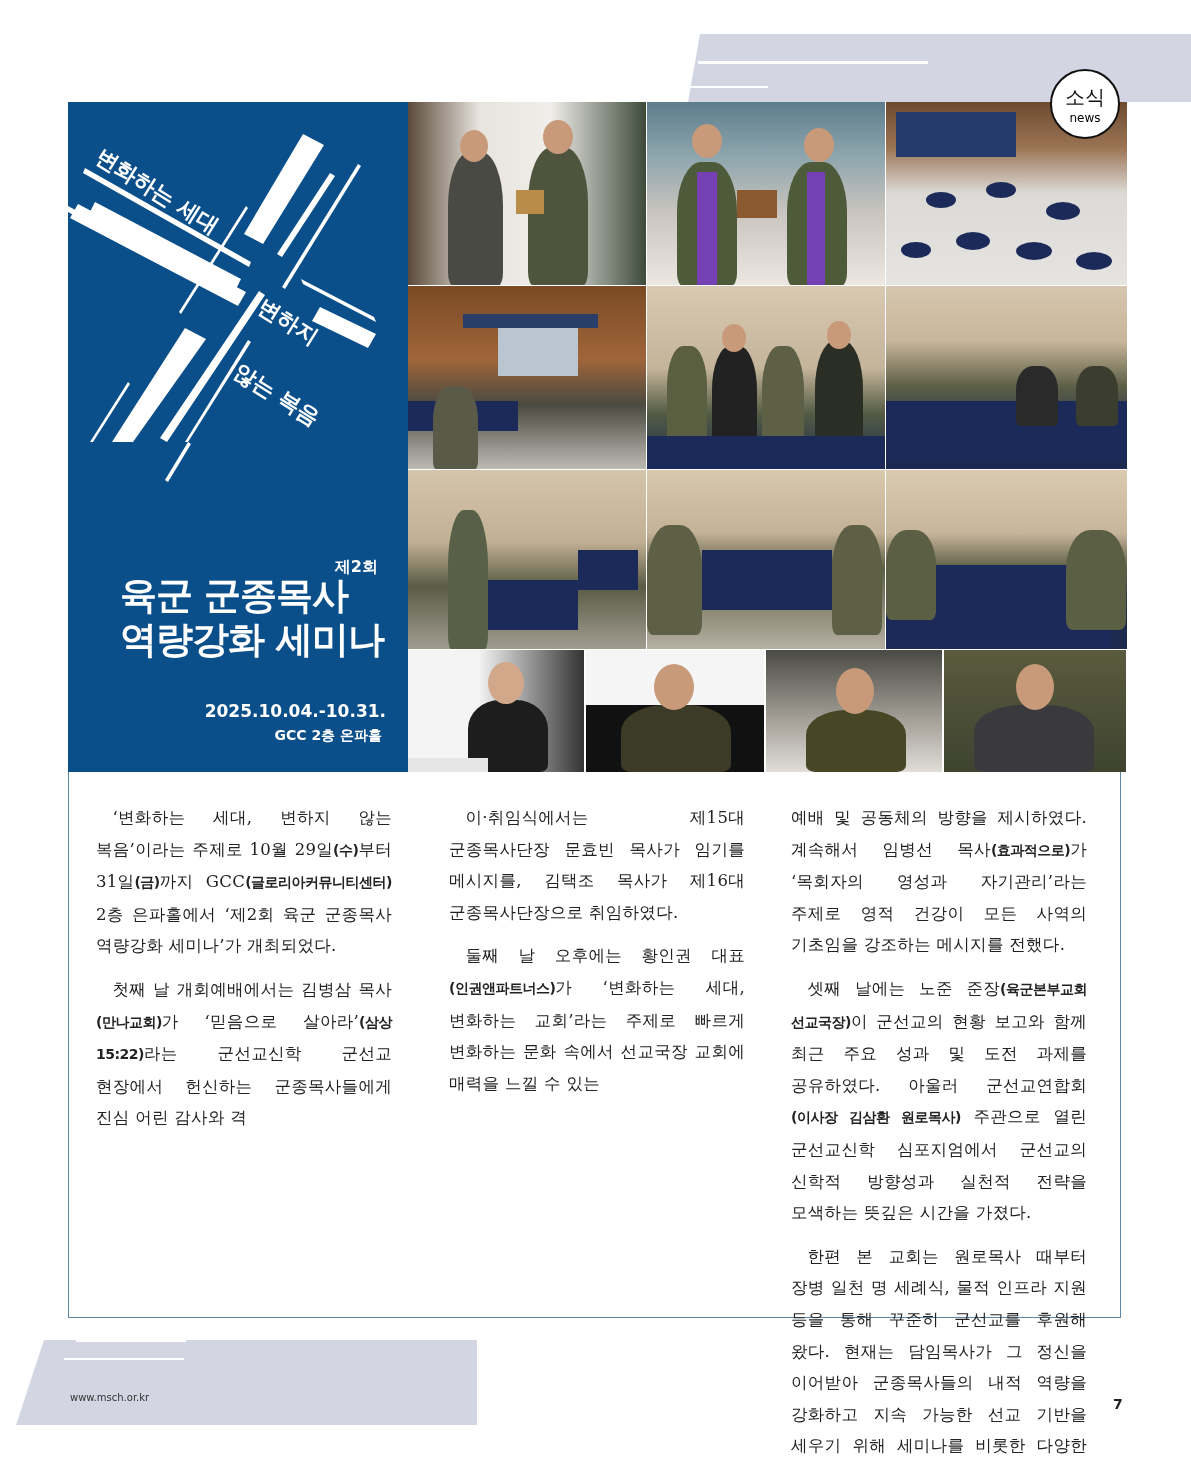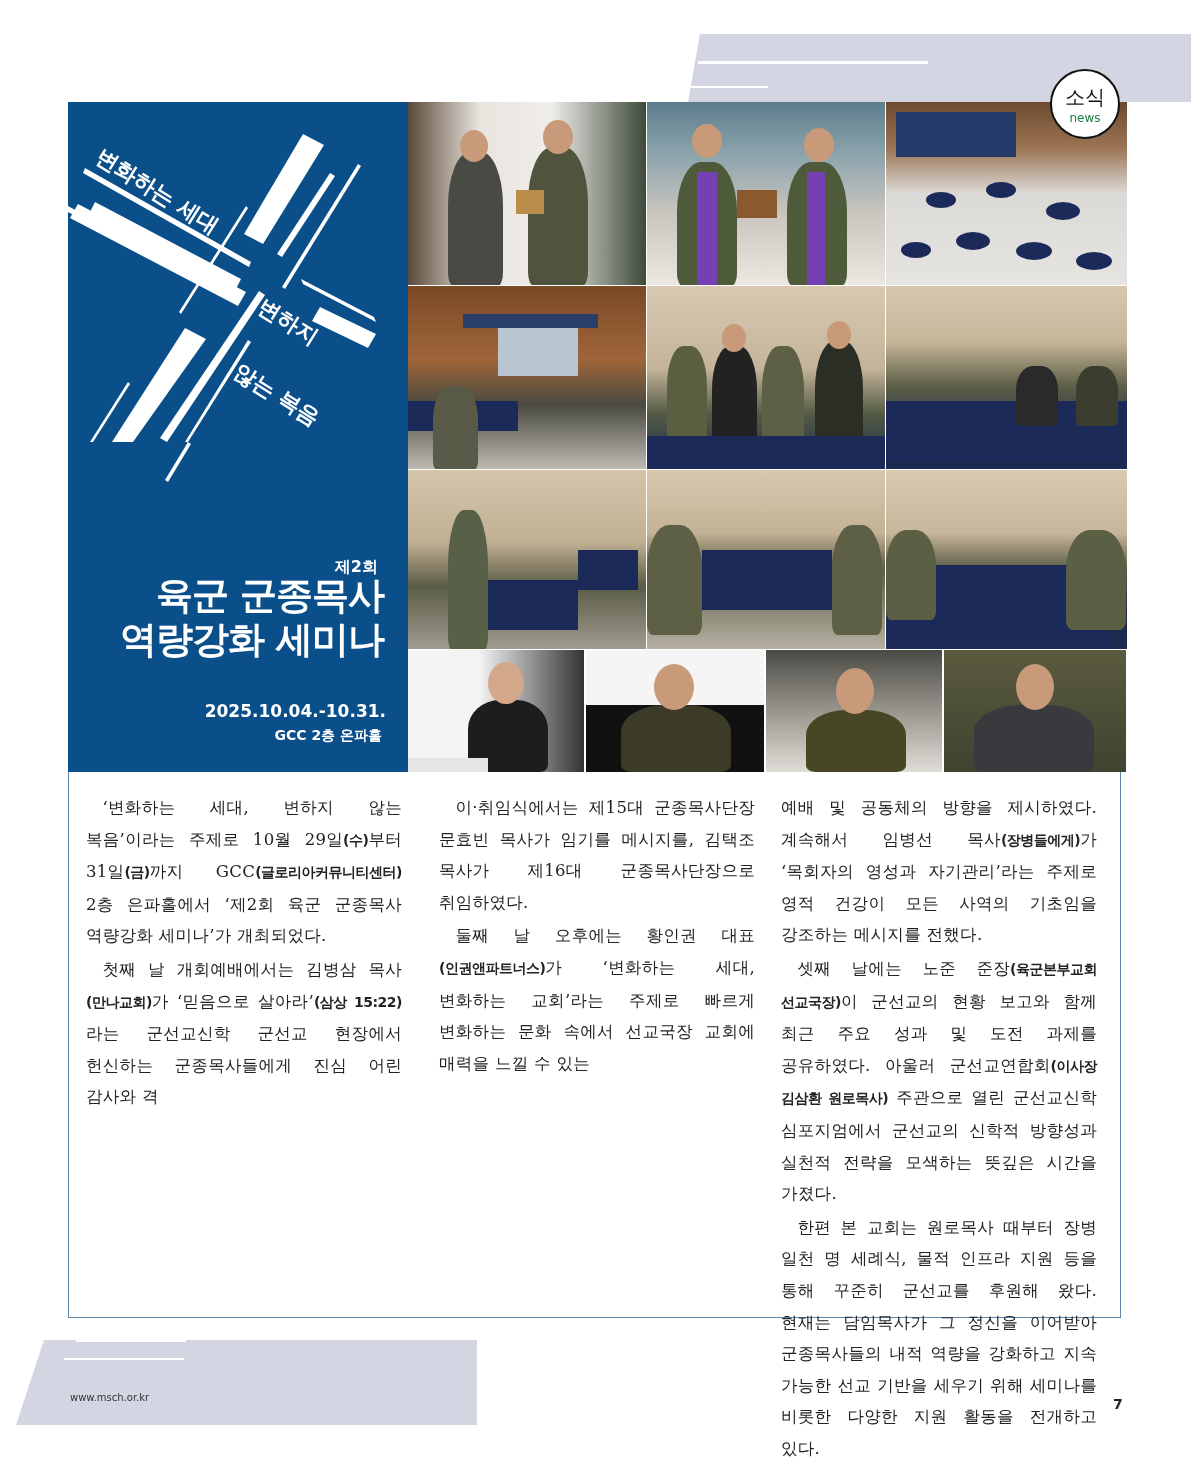--- a/index.html
+++ b/index.html
@@ -32,21 +32,21 @@
   .hero {
     position:absolute; left:68px; top:102px; width:340px; height:670px;
     background:#0a4f8a; overflow:hidden;
   }
   .hero svg { position:absolute; left:0; top:0; }
   .hero-sub {
     position:absolute; right:30px; top:455px; color:#fff;
     font-family:"DejaVu Sans","Liberation Sans",sans-serif; font-weight:bold; font-size:16px;
   }
   .hero-title {
-    position:absolute; right:24px; top:472px; color:#fff; text-align:right;
+    position:absolute; right:24px; top:472px; color:#fff; text-align:left;
     font-family:"DejaVu Sans","Liberation Sans",sans-serif; font-weight:bold;
     font-size:37px; line-height:44px; letter-spacing:-1px;
   }
   .hero-date {
     position:absolute; right:22px; top:599px; color:#fff;
     font-family:"DejaVu Sans","Liberation Sans",sans-serif; font-weight:bold; font-size:17px;
   }
   .hero-venue {
     position:absolute; right:26px; top:625px; color:#fff;
     font-family:"DejaVu Sans","Liberation Sans",sans-serif; font-weight:bold; font-size:14px;
@@ -71,33 +71,33 @@
   .ph-head { position:absolute; border-radius:50%; background:#c89a7a; }
   .ph-table { position:absolute; background:#1c2a5a; }
 
   
   .news-badge {
     position:absolute; left:1050px; top:69px; width:70px; height:70px;
     border-radius:50%; background:#fff; border:2px solid #111; box-sizing:border-box;
     text-align:center; font-family:"DejaVu Sans","Liberation Sans",sans-serif;
   }
   .news-badge .ko { display:block; font-size:20px; margin-top:15px; color:#111; line-height:22px; }
-  .news-badge .en { display:block; font-size:12px; color:#15803d; margin-top:3px; }
+  .news-badge .en { display:block; font-size:12px; color:#000000; margin-top:3px; }
 
   
   .article {
     position:absolute; left:68px; top:772px; width:1053px; height:546px;
     border:1px solid #5d86a8; border-top:none; box-sizing:border-box; background:#fff;
   }
   .col {
     position:absolute; top:18px; width:320px;
     font-size:16.5px; line-height:31.6px; text-align:justify; color:#222;
     letter-spacing:0.3px; word-break:keep-all;
   }
-  .col p { margin:2px; text-indent:1em; }
+  .col p { margin:12px; text-indent:1em; }
   .col p.cont { text-indent:0; }
   .col1 { left:15px; }
   .col2 { left:368px; }
   .col3 { left:710px; }
   .col .s { font-family:"DejaVu Sans","Liberation Sans",sans-serif; font-size:14px; font-weight:bold; letter-spacing:-0.5px; }
 
   .footer-url {
     position:absolute; left:70px; top:1392px; font-size:10px; color:#333;
     font-family:"DejaVu Sans","Liberation Sans",sans-serif;
   }
@@ -248,20 +248,20 @@
 <div class="article">
   <div class="col col1">
       <p><span>‘변화하는 세대, 변하지 않는 복음’이라는 주제로 10월 29일</span><span class="s">(수)</span><span>부터 31일</span><span class="s">(금)</span><span>까지 GCC</span><span class="s">(글로리아커뮤니티센터)</span><span> 2층 은파홀에서 ‘제2회 육군 군종목사 역량강화 세미나’가 개최되었다.</span></p>
       <p><span>첫째 날 개회예배에서는 김병삼 목사</span><span class="s">(만나교회)</span><span>가 ‘믿음으로 살아라’</span><span class="s">(삼상 15:22)</span><span>라는 군선교신학 군선교 현장에서 헌신하는 군종목사들에게 진심 어린 감사와 격</span></p>
     </div>
   <div class="col col2">
       <p><span>이·취임식에서는 제15대 군종목사단장 문효빈 목사가 임기를 메시지를, 김택조 목사가 제16대 군종목사단장으로 취임하였다.</span></p>
       <p><span>둘째 날 오후에는 황인권 대표</span><span class="s">(인권앤파트너스)</span><span>가 ‘변화하는 세대, 변화하는 교회’라는 주제로 빠르게 변화하는 문화 속에서 선교국장 교회에 매력을 느낄 수 있는</span></p>
     </div>
   <div class="col col3">
-      <p class="cont"><span>예배 및 공동체의 방향을 제시하였다. 계속해서 임병선 목사</span><span class="s">(장병들에게)</span><span>가 ‘목회자의 영성과 자기관리’라는 주제로 영적 건강이 모든 사역의 기초임을 강조하는 메시지를 전했다.</span></p>
+      <p class="cont"><span>예배 및 공동체의 방향을 제시하였다. 계속해서 임병선 목사</span><span class="s">(효과적으로)</span><span>가 ‘목회자의 영성과 자기관리’라는 주제로 영적 건강이 모든 사역의 기초임을 강조하는 메시지를 전했다.</span></p>
       <p><span>셋째 날에는 노준 준장</span><span class="s">(육군본부교회 선교국장)</span><span>이 군선교의 현황 보고와 함께 최근 주요 성과 및 도전 과제를 공유하였다. 아울러 군선교연합회</span><span class="s">(이사장 김삼환 원로목사)</span><span> 주관으로 열린 군선교신학 심포지엄에서 군선교의 신학적 방향성과 실천적 전략을 모색하는 뜻깊은 시간을 가졌다.</span></p>
       <p><span>한편 본 교회는 원로목사 때부터 장병 일천 명 세례식, 물적 인프라 지원 등을 통해 꾸준히 군선교를 후원해 왔다. 현재는 담임목사가 그 정신을 이어받아 군종목사들의 내적 역량을 강화하고 지속 가능한 선교 기반을 세우기 위해 세미나를 비롯한 다양한 지원 활동을 전개하고 있다.</span></p>
     </div>
 </div>
 
 <div class="footer-url">www.msch.or.kr</div>
 <div class="page-num">7</div>
 
 </body></html>

